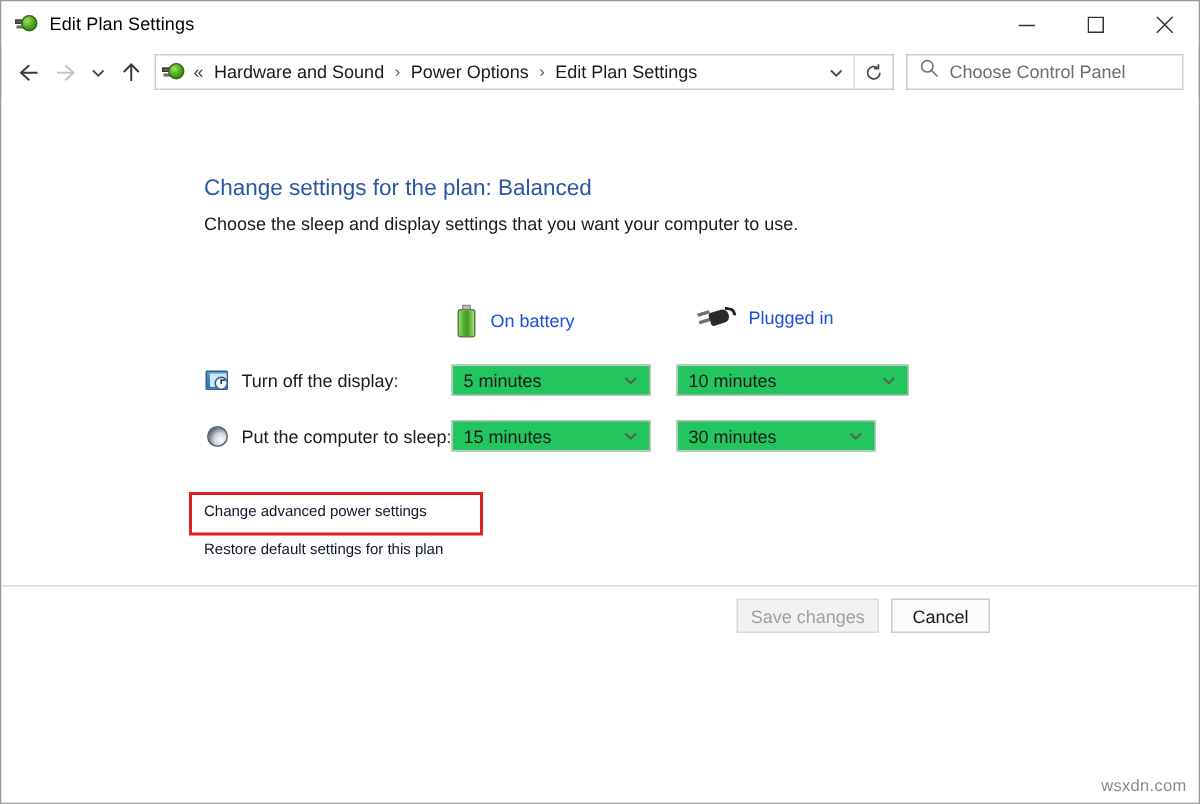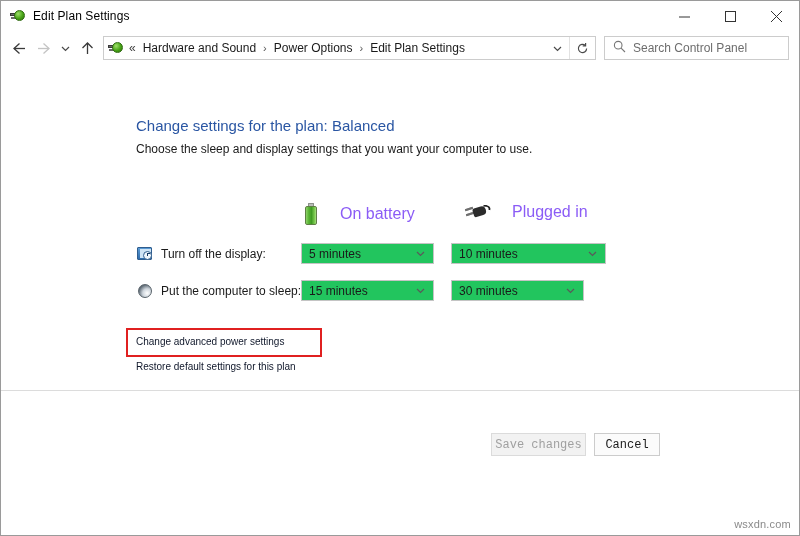--- a/index.html
+++ b/index.html
@@ -188,23 +188,23 @@
     display: flex;
     align-items: center;
   }
   #col-plugged {
     position: absolute;
     left: 463px; top: 138px;
     display: flex;
     align-items: center;
   }
   .col-label {
-    font-size: 16px;
-    color: #8b5cf6;
-    margin-left: 22px;
+    font-size: 12px;
+    color: #1d4ed8;
+    margin-left: 9px;
     white-space: nowrap;
   }
 
   
   .battery-icon {
     position: relative;
     width: 14px; height: 22px;
     flex: 0 0 auto;
   }
   .battery-cap {
@@ -380,28 +380,27 @@
     position: absolute;
     left: 0; right: 0; top: 325px;
     height: 1px;
     background: #dcdcdc;
   }
   .btn {
     position: absolute;
     height: 23px;
     border: 1px solid #cccccc;
     font-size: 12px;
-    font-family: Liberation Mono, monospace;
+    font-family: Liberation Sans, sans-serif;
     display: flex;
     align-items: center;
     justify-content: center;
     background: #fbfbfb;
     color: #1a1a1a;
     cursor: default;
-    margin-top: 34px;
   }
   .btn.disabled {
     background: #f2f2f2;
     border-color: #dbdbdb;
     color: #a0a0a0;
   }
   #btn-save   { left: 490px; top: 334px; width: 95px; }
   #btn-cancel { left: 593px; top: 334px; width: 66px; }
 
   
@@ -501,21 +500,21 @@
       </span>
     </div>
 
     <div id="searchbox">
       <span id="search-icon">
         <svg width="13" height="13" viewBox="0 0 13 13">
           <circle cx="5.2" cy="5.2" r="3.8" fill="none" stroke="#767676" stroke-width="1.1"></circle>
           <line x1="8.1" y1="8.1" x2="12" y2="12" stroke="#767676" stroke-width="1.1"></line>
         </svg>
       </span>
-      <span id="search-placeholder">Search Control Panel</span>
+      <span id="search-placeholder">Choose Control Panel</span>
     </div>
   </div>
 
   <div id="content">
 
     <div id="heading">Change settings for the plan: Balanced</div>
     <div id="subheading">Choose the sleep and display settings that you want your computer to use.</div>
 
     <div id="col-battery">
       <span class="battery-icon">

